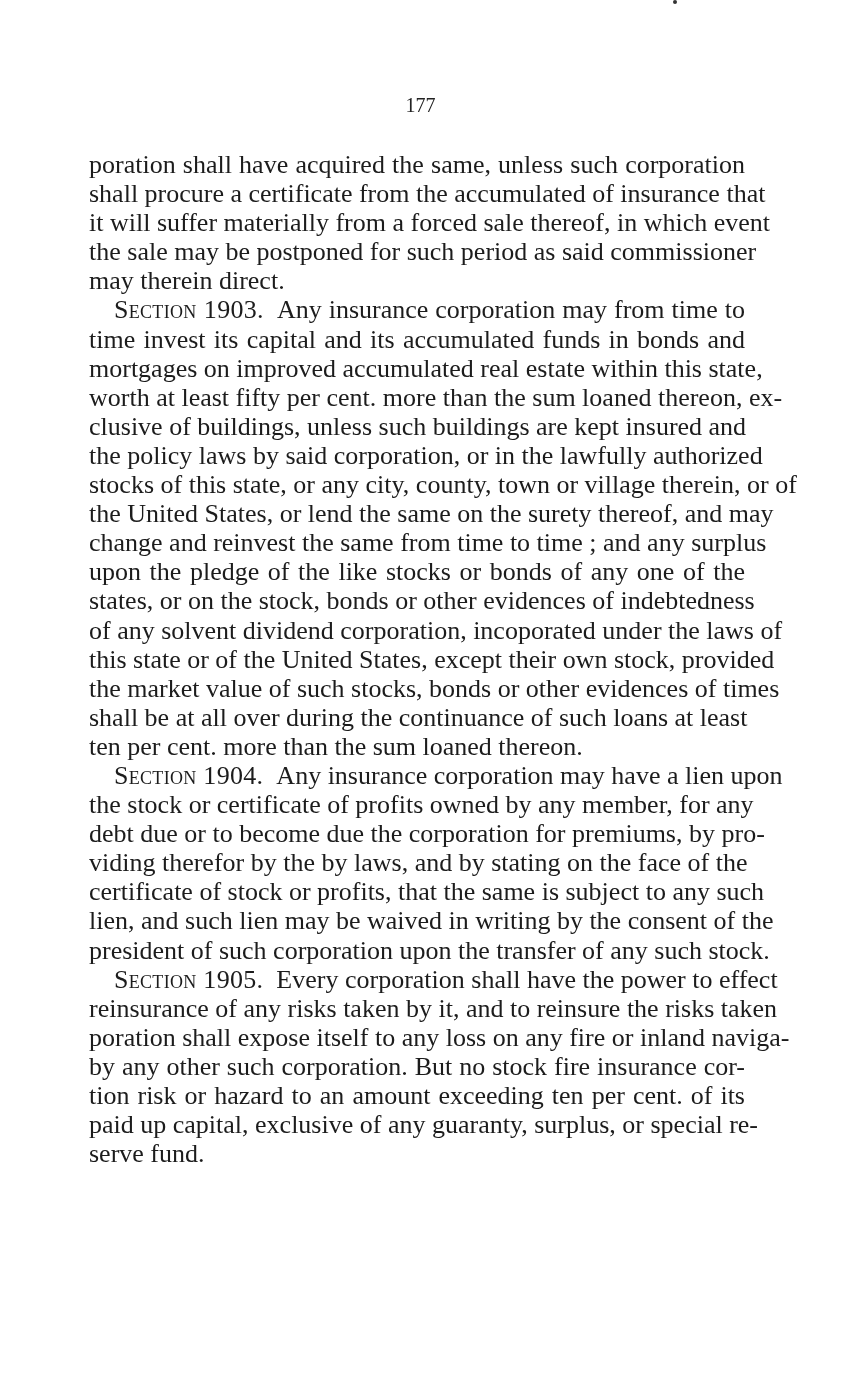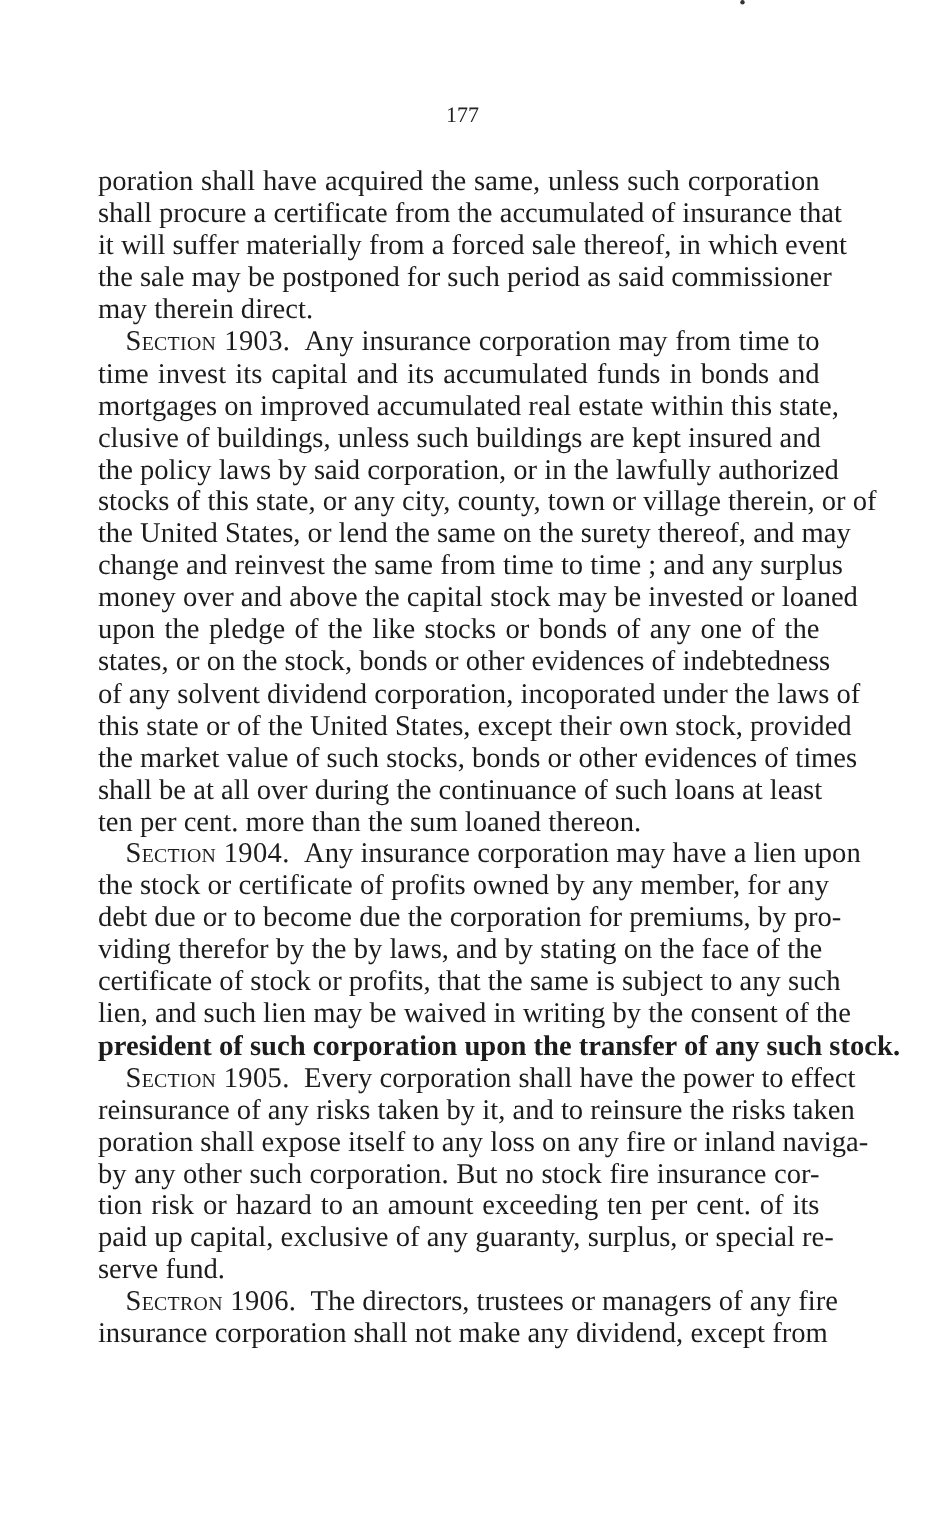--- a/index.html
+++ b/index.html
@@ -75,49 +75,45 @@
       <span class="line" style="display: block;"><span>poration shall have acquired the same, unless such corporation</span></span>
       <span class="line" style="display: block;"><span>shall procure a certificate from the accumulated of insurance that</span></span>
       <span class="line" style="display: block;"><span>it will suffer materially from a forced sale thereof, in which event</span></span>
       <span class="line" style="display: block;"><span>the sale may be postponed for such period as said commissioner</span></span>
       <span class="line last" style="display: block;"><span>may therein direct.</span></span>
     </div>
     <div>
       <span class="line indent" style="display: block;"><span class="section-label">Section 1903.</span> <span>Any insurance corporation may from time to</span></span>
       <span class="line" style="display: block;"><span>time invest its capital and its accumulated funds in bonds and</span></span>
       <span class="line" style="display: block;"><span>mortgages on improved accumulated real estate within this state,</span></span>
+      <span class="line" style="display: block;"><span>worth at least fifty per cent. more than the sum loaned thereon, ex-</span></span>
       <span class="line" style="display: block;"><span>clusive of buildings, unless such buildings are kept insured and</span></span>
       <span class="line" style="display: block;"><span>the policy laws by said corporation, or in the lawfully authorized</span></span>
       <span class="line" style="display: block;"><span>stocks of this state, or any city, county, town or village therein, or of</span></span>
       <span class="line" style="display: block;"><span>the United States, or lend the same on the surety thereof, and may</span></span>
       <span class="line" style="display: block;"><span>change and reinvest the same from time to time ; and any surplus</span></span>
-      <span class="line" style="display: block;"><span>money over and above the capital stock may be invested or loaned</span></span>
       <span class="line" style="display: block; font-family: Liberation Serif, serif;"><span>upon the pledge of the like stocks or bonds of any one of the</span></span>
       <span class="line" style="display: block;"><span>states, or on the stock, bonds or other evidences of indebtedness</span></span>
       <span class="line" style="display: block;"><span>of any solvent dividend corporation, incoporated under the laws of</span></span>
       <span class="line" style="display: block;"><span>this state or of the United States, except their own stock, provided</span></span>
       <span class="line" style="display: block;"><span>the market value of such stocks, bonds or other evidences of times</span></span>
       <span class="line" style="display: block;"><span>shall be at all over during the continuance of such loans at least</span></span>
       <span class="line last" style="display: block;"><span>ten per cent. more than the sum loaned thereon.</span></span>
     </div>
     <div>
       <span class="line indent" style="display: block;"><span class="section-label">Section 1904.</span> <span>Any insurance corporation may have a lien upon</span></span>
       <span class="line" style="display: block;"><span>the stock or certificate of profits owned by any member, for any</span></span>
       <span class="line" style="display: block;"><span>debt due or to become due the corporation for premiums, by pro-</span></span>
       <span class="line" style="display: block;"><span>viding therefor by the by laws, and by stating on the face of the</span></span>
       <span class="line" style="display: block;"><span>certificate of stock or profits, that the same is subject to any such</span></span>
       <span class="line" style="display: block;"><span>lien, and such lien may be waived in writing by the consent of the</span></span>
-      <span class="line last" style="display: block; font-weight: bold;"><span>president of such corporation upon the transfer of any such stock.</span></span>
+      <span class="line last" style="display: block;"><span>president of such corporation upon the transfer of any such stock.</span></span>
     </div>
     <div>
       <span class="line indent" style="display: block;"><span class="section-label">Section 1905.</span> <span>Every corporation shall have the power to effect</span></span>
       <span class="line" style="display: block;"><span>reinsurance of any risks taken by it, and to reinsure the risks taken</span></span>
       <span class="line" style="display: block;"><span>poration shall expose itself to any loss on any fire or inland naviga-</span></span>
       <span class="line" style="display: block;"><span>by any other such corporation. But no stock fire insurance cor-</span></span>
       <span class="line" style="display: block;"><span>tion risk or hazard to an amount exceeding ten per cent. of its</span></span>
       <span class="line" style="display: block;"><span>paid up capital, exclusive of any guaranty, surplus, or special re-</span></span>
       <span class="line last" style="display: block;"><span>serve fund.</span></span>
     </div>
-    <div>
-      <span class="line indent" style="display: block;"><span class="section-label">Sectron 1906.</span> <span>The directors, trustees or managers of any fire</span></span>
-      <span class="line" style="display: block;"><span>insurance corporation shall not make any dividend, except from</span></span>
-    </div>
   </div>
 
 </body></html>

